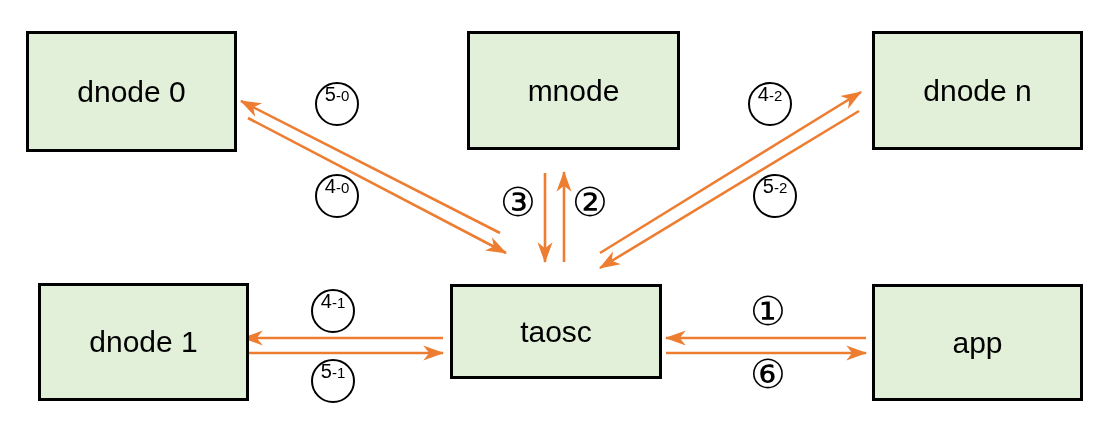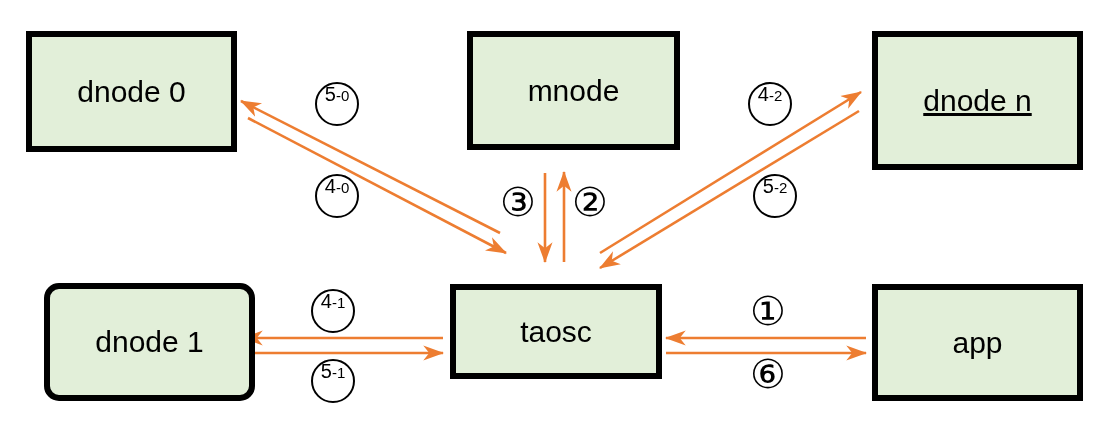--- a/index.html
+++ b/index.html
@@ -3,21 +3,21 @@
 <meta charset="utf-8">
 <style>
   html,body{margin:0;padding:0;background:#ffffff;}
   body{width:1114px;height:438px;overflow:hidden;font-family:"Liberation Sans",sans-serif;}
   #stage{position:relative;width:1114px;height:438px;background:#ffffff;}
   svg#wires{position:absolute;left:0;top:0;width:1114px;height:438px;}
   .node{
     position:absolute;
     box-sizing:border-box;
     background:#E2EFD9;
-    border:6px solid #000000;
+    border:3px solid #000000;
     display:flex;align-items:center;justify-content:center;
   }
   .node-label{
     font-family:"Liberation Sans",sans-serif;
     font-size:30px;
     color:#000000;
     line-height:1;
     white-space:nowrap;
   }
   .badge{
@@ -67,25 +67,25 @@
   </svg>
 
   <div class="node" style="left:26px;top:31px;width:211px;height:121px;">
     <span class="node-label">dnode 0</span>
   </div>
 
   <div class="node" style="left:450px;top:31px;width:213px;height:119px;margin-left:17px;">
     <span class="node-label">mnode</span>
   </div>
 
-  <div class="node" style="left:872px;top:31px;width:211px;height:139px;text-decoration:underline;">
+  <div class="node" style="left:872px;top:31px;width:211px;height:119px;">
     <span class="node-label">dnode n</span>
   </div>
 
-  <div class="node" style="left:44px;top:283px;width:211px;height:118px;border-radius:15px;">
+  <div class="node" style="left:38px;top:283px;width:211px;height:118px;">
     <span class="node-label">dnode 1</span>
   </div>
 
   <div class="node" style="left:450px;top:284px;width:212px;height:95px;">
     <span class="node-label">taosc</span>
   </div>
 
   <div class="node" style="left:872px;top:284px;width:211px;height:117px;">
     <span class="node-label">app</span>
   </div>

